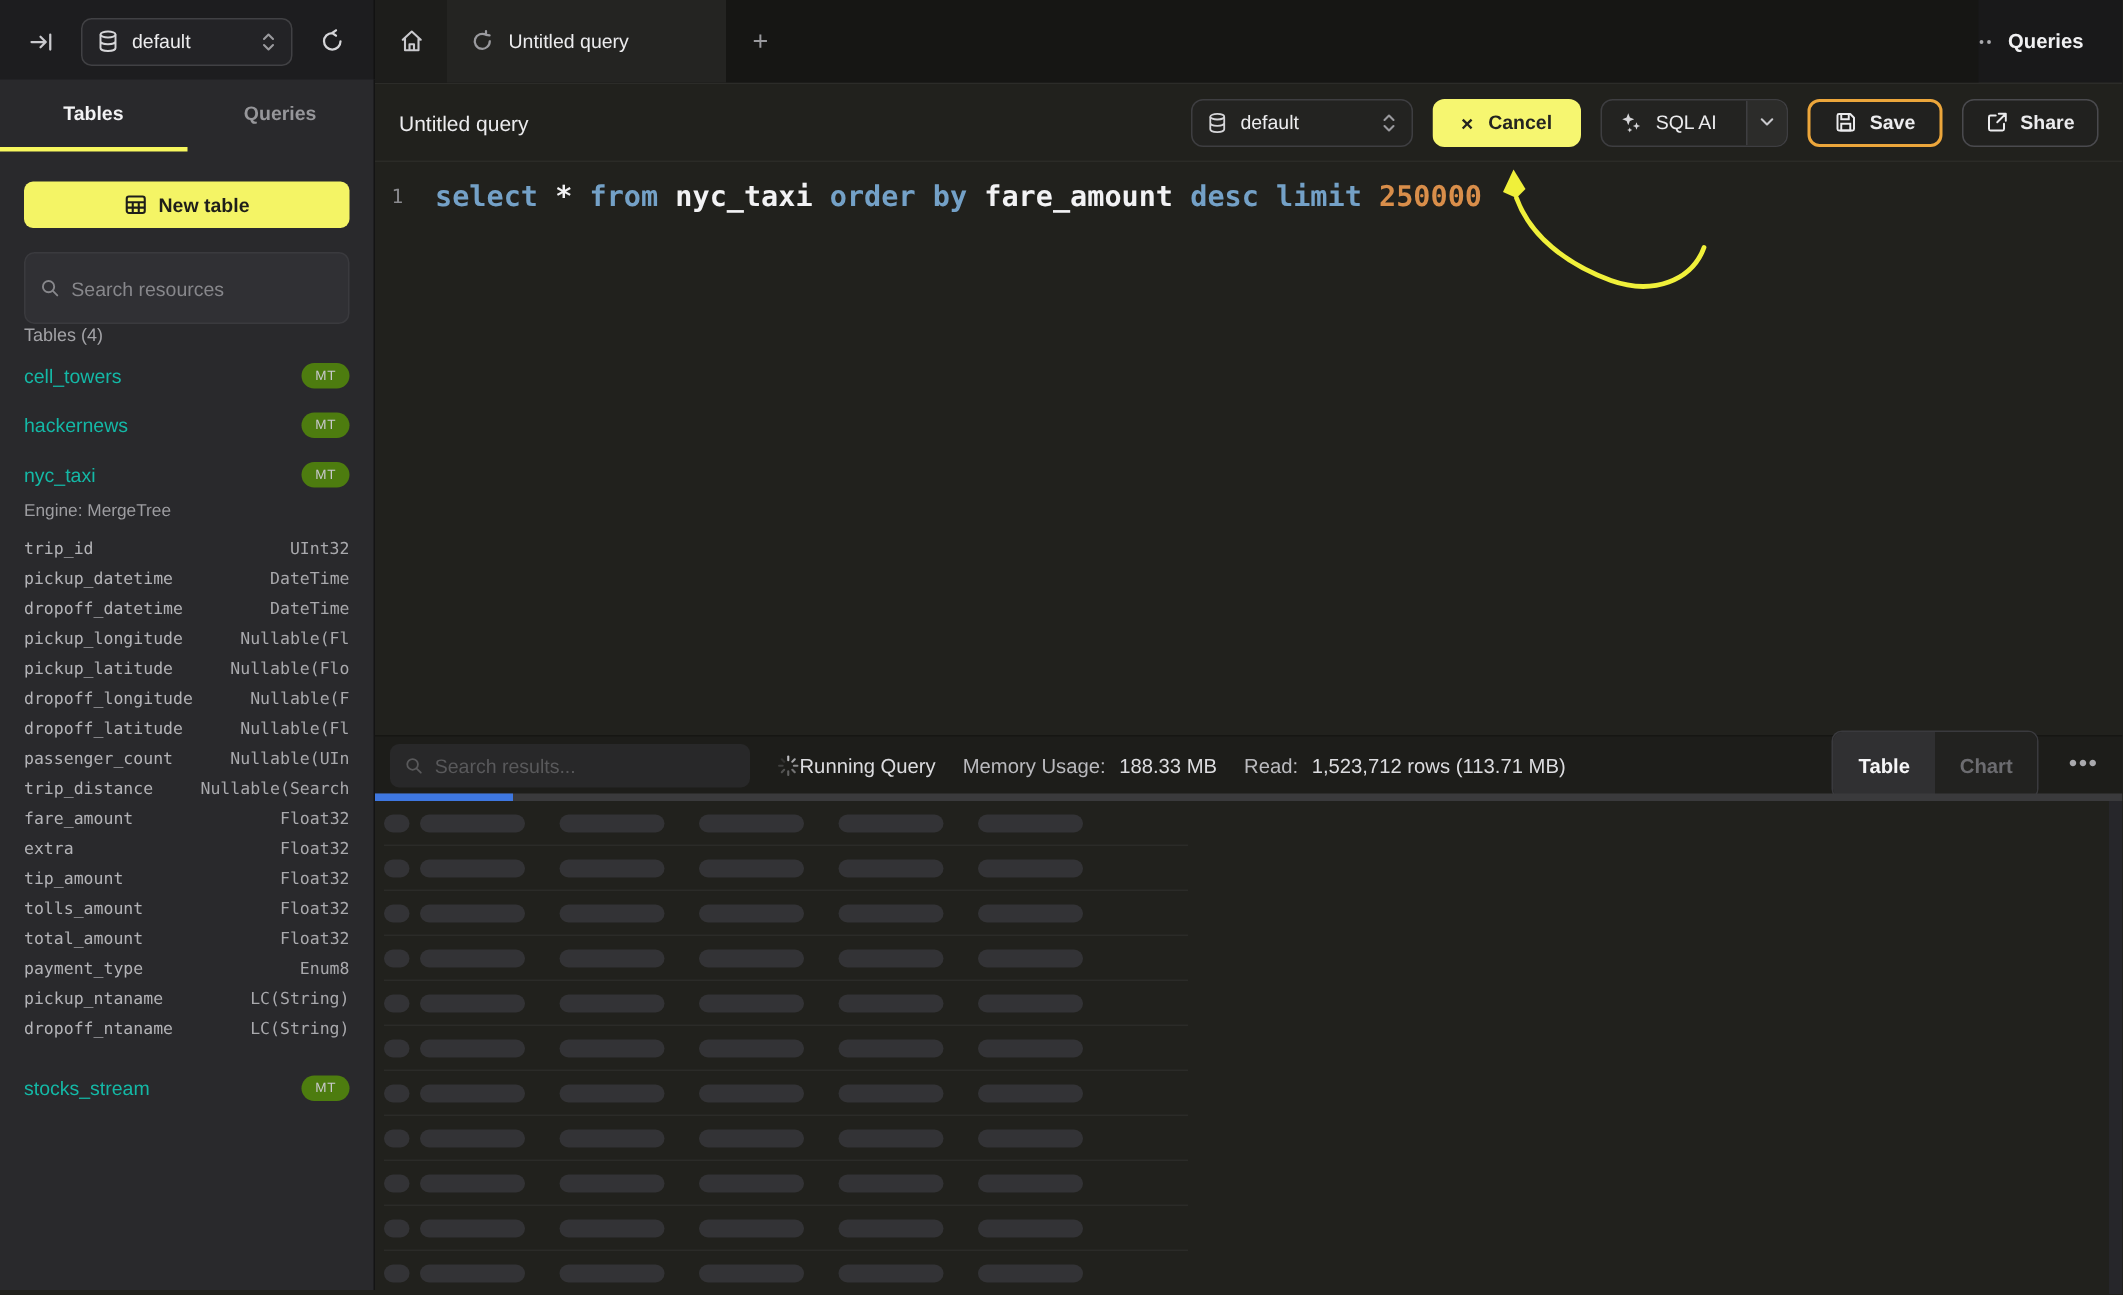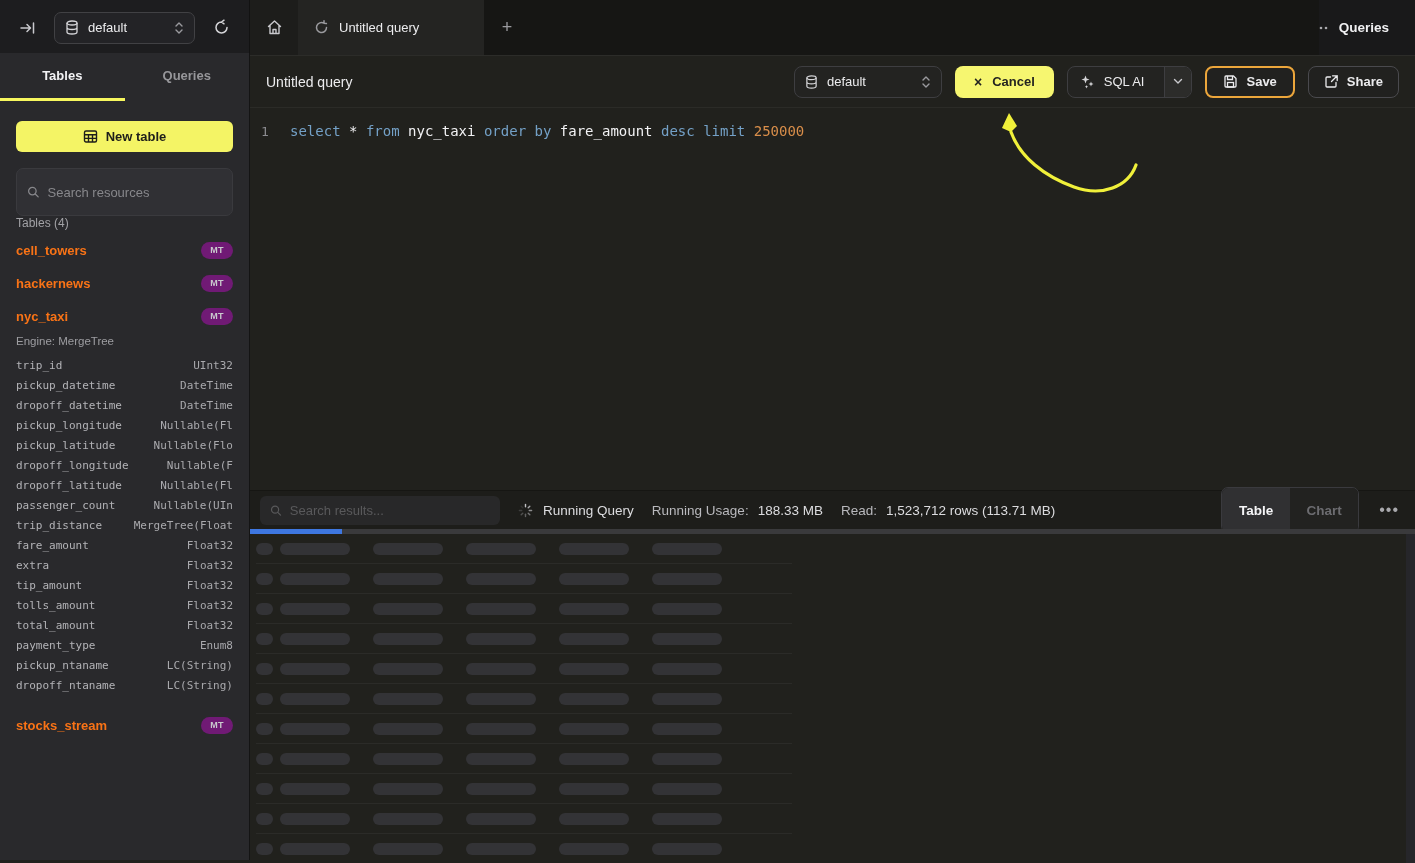--- a/index.html
+++ b/index.html
@@ -77,23 +77,23 @@
     background: transparent; border: none; outline: none; color: #d5d5d8;
     font-size: 13px; width: 100%; font-family: "Liberation Sans", sans-serif;
   }
   .search-box input::placeholder { color: #87878b; }
   .section-label { font-size: 12px; color: #a2a2a6; }
   .tables-list { margin-top: 4px; }
   .table-row {
     height: 33px; display: flex; align-items: center; justify-content: space-between;
     cursor: pointer;
   }
-  .table-row .tname { font-size: 13px; font-weight: 700; color: #f97316; }
+  .table-row .tname { font-size: 13px; font-weight: 400; color: #14b8a6; }
   .mt-badge {
-    background: #701a75; color: #c9c9cd; font-size: 9px; font-weight: 700;
+    background: #4d7c0f; color: #c9c9cd; font-size: 9px; font-weight: 400;
     letter-spacing: 0.4px; border-radius: 9px; padding: 4px 9px; line-height: 1;
   }
   .engine-line { font-size: 11.5px; color: #9d9da1; margin: 2px 0 8px 0; }
   .col-row {
     height: 20px; display: flex; align-items: center; justify-content: space-between;
     font-family: "DejaVu Sans Mono", monospace; font-size: 11px; color: #b3b3b7;
     white-space: nowrap; cursor: default;
   }
   .col-row .ctype { color: #a9a9ad; }
   .gap-before-last { height: 14px; }
@@ -128,21 +128,21 @@
   .btn-share { border-color: #4a4a4e; background: #21211f; font-weight: 600; padding: 0 15px; }
 
   
   .editor { height: 382px; background: #21211d; padding-top: 13px; }
   .code-line { display: flex; align-items: center; height: 20px; }
   .line-num {
     width: 30px; text-align: center; color: #8b8b8f;
     font-family: "DejaVu Sans Mono", monospace; font-size: 13px; flex: 0 0 auto;
   }
   .code {
-    font-family: "DejaVu Sans Mono", monospace; font-size: 14px; font-weight: 400;
+    font-family: "DejaVu Sans Mono", monospace; font-size: 19px; font-weight: 700;
     padding-left: 10px; white-space: pre;
   }
   .tk-kw { color: #74a1c7; }
   .tk-id { color: #f2f2f4; }
   .tk-num { color: #d98e4a; }
   .tk-pl { color: #d5d5d8; }
 
   
   .results-bar {
     height: 39px; background: #1d1d1a; border-top: 1px solid #161613;
@@ -150,21 +150,21 @@
   }
   .results-search {
     width: 240px; height: 29px; background: #2c2c2e; border-radius: 6px;
     display: flex; align-items: center; padding: 0 10px; gap: 8px; opacity: 0.75;
   }
   .results-search input {
     background: transparent; border: none; outline: none; width: 100%;
     color: #bef264; font-size: 13px; font-family: "Liberation Sans", sans-serif;
   }
   .results-search input::placeholder { color: #6d6d71; }
-  .status-group { display: flex; align-items: center; gap: 10px; }
+  .status-group { display: flex; align-items: center; }
   .status-text { color: #dcdcdf; font-size: 13.5px; }
   .stat-label { color: #b9b9bd; font-size: 13.5px; }
   .stat-value { color: #dcdcdf; font-size: 13.5px; }
   .stat-pair { display: flex; align-items: center; gap: 9px; }
   .view-toggle {
     margin-left: auto; display: flex; border: 1px solid #3a3a3e; border-radius: 7px;
     overflow: hidden; height: 46px;
   }
   .toggle-seg {
     width: 68px; display: flex; align-items: center; justify-content: center;
@@ -304,21 +304,21 @@
         <div class="col-row">
           <span>dropoff_latitude</span>
           <span class="ctype">Nullable(Fl</span>
         </div>
         <div class="col-row">
           <span>passenger_count</span>
           <span class="ctype">Nullable(UIn</span>
         </div>
         <div class="col-row">
           <span>trip_distance</span>
-          <span class="ctype">MergeTree(Float</span>
+          <span class="ctype">Nullable(Search</span>
         </div>
         <div class="col-row">
           <span>fare_amount</span>
           <span class="ctype">Float32</span>
         </div>
         <div class="col-row">
           <span>extra</span>
           <span class="ctype">Float32</span>
         </div>
         <div class="col-row">
@@ -430,21 +430,21 @@
             <path d="M12.6 12.6 L10.9 10.9" opacity="0.5"></path>
           <path d="M8 14.5 V12" opacity="0.4"></path>
             <path d="M3.4 12.6 L5.1 10.9" opacity="0.3"></path>
           <path d="M1.5 8 H4" opacity="0.2"></path>
             <path d="M3.4 3.4 L5.1 5.1" opacity="0.12"></path>
         </g>
       </svg>
       <span class="status-text">Running Query</span>
     </div>
     <div class="stat-pair">
-      <span class="stat-label">Running Usage:</span>
+      <span class="stat-label">Memory Usage:</span>
       <span class="stat-value">188.33 MB</span>
     </div>
     <div class="stat-pair">
       <span class="stat-label">Read:</span>
       <span class="stat-value">1,523,712 rows (113.71 MB)</span>
     </div>
     <div class="view-toggle">
       <div class="toggle-seg active">Table</div>
       <div class="toggle-seg">Chart</div>
     </div>

